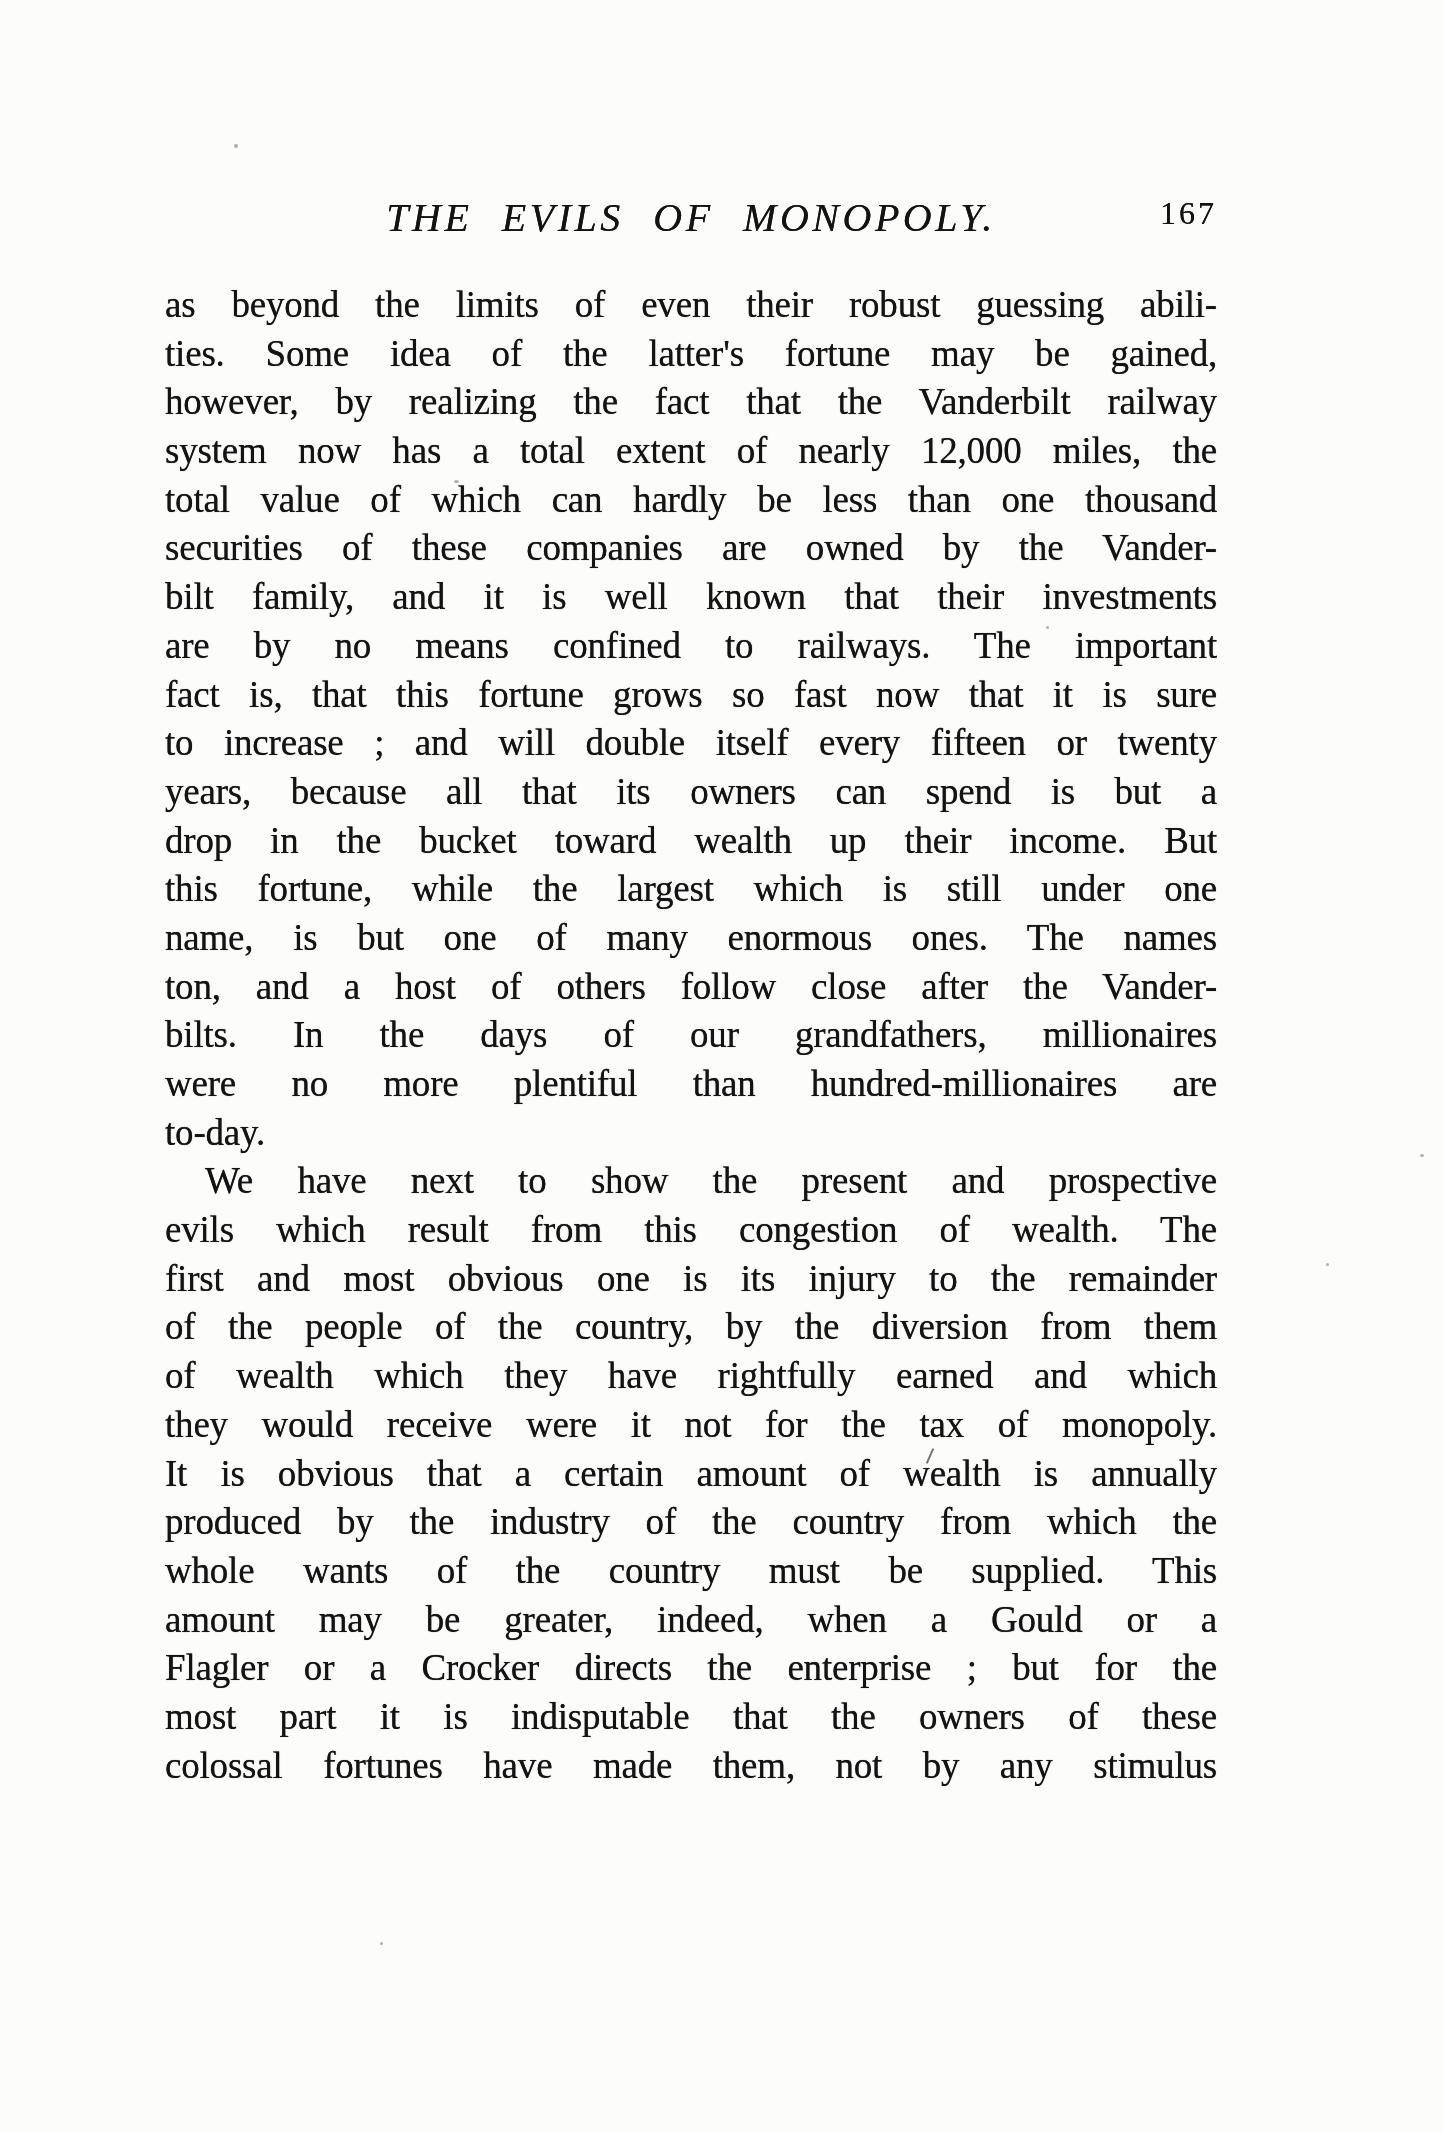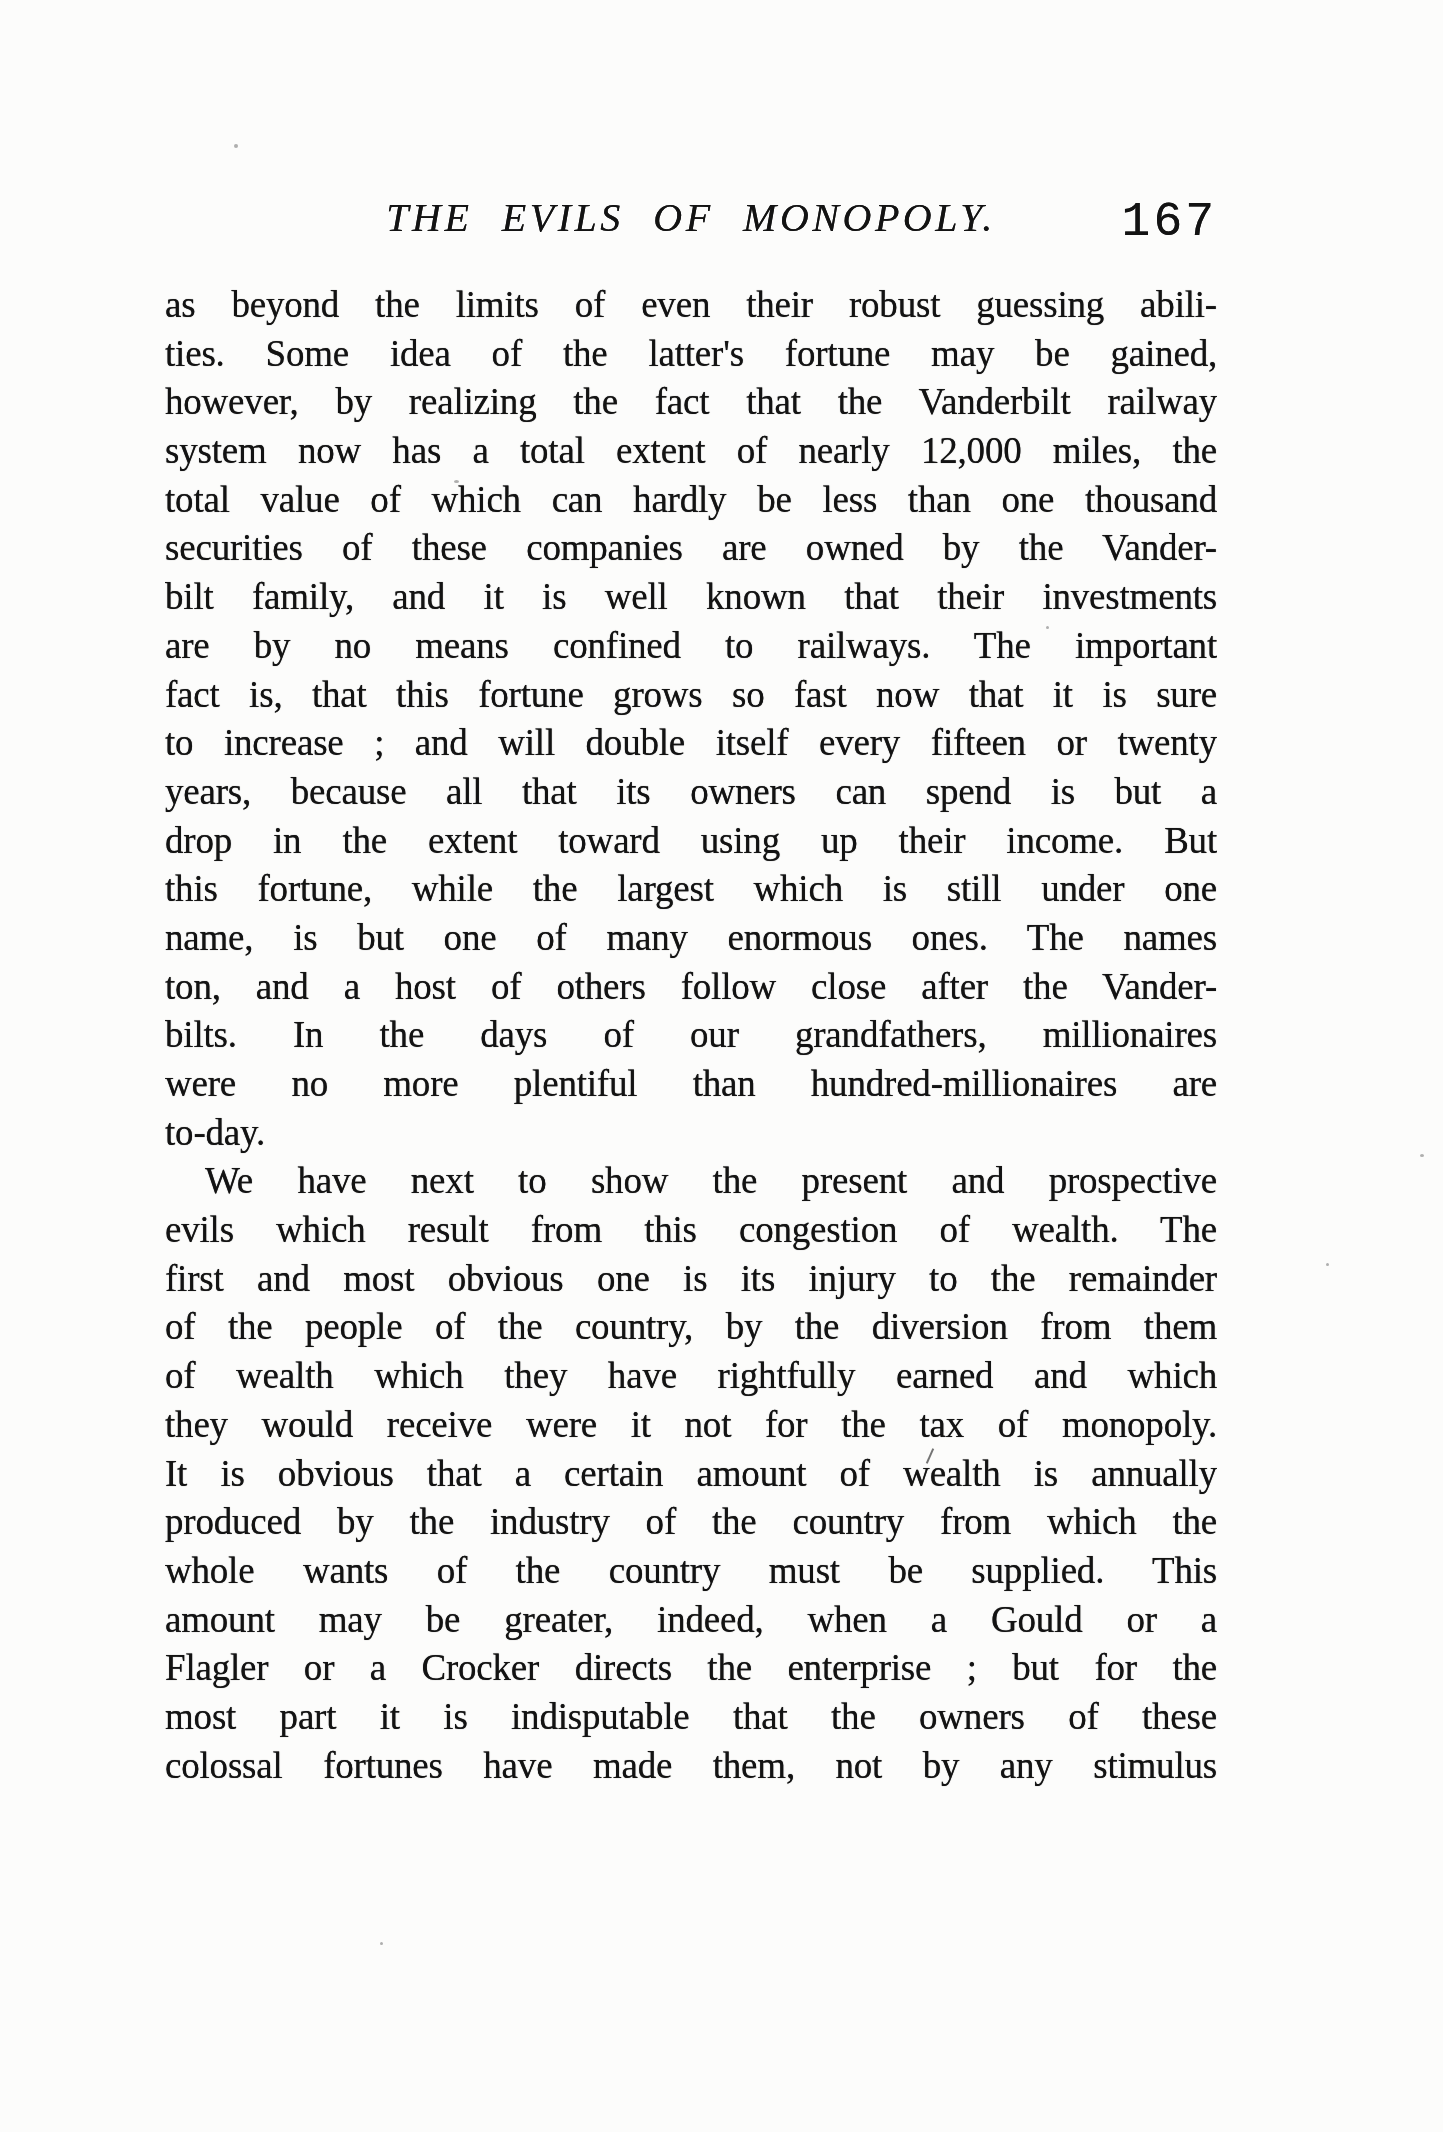--- a/index.html
+++ b/index.html
@@ -27,25 +27,24 @@
     font-size: 40px;
     letter-spacing: 3.5px;
     word-spacing: 16px;
     white-space: nowrap;
     text-shadow: 0 0 0.6px rgba(10,10,10,0.9);
   }
   .page-number {
     position: absolute;
     right: 0;
     top: 1px;
-    font-size: 48px;
+    font-size: 32px;
     letter-spacing: 3px;
     font-variant-numeric: oldstyle-nums;
     text-shadow: 0 0 0.6px rgba(10,10,10,0.9);
-    font-family: Liberation Mono, monospace;
   }
   .body-text {
     position: absolute;
     left: 165px;
     top: 281px;
     width: 1052px;
     font-size: 37px;
     line-height: 48.7px;
     text-shadow: 0 0 0.7px rgba(10,10,10,0.85);
   }
@@ -86,21 +85,21 @@
       <div class="line">ties.  Some idea of the latter's fortune may be gained,</div>
       <div class="line">however, by realizing the fact that the Vanderbilt railway</div>
       <div class="line">system now has a total extent of nearly 12,000 miles, the</div>
       <div class="line">total value of which can hardly be less than one thousand</div>
       <div class="line">securities of these companies are owned by the Vander-</div>
       <div class="line">bilt family, and it is well known that their investments</div>
       <div class="line">are by no means confined to railways.  The important</div>
       <div class="line">fact is, that this fortune grows so fast now that it is sure</div>
       <div class="line">to increase ; and will double itself every fifteen or twenty</div>
       <div class="line">years, because all that its owners can spend is but a</div>
-      <div class="line">drop in the extent toward using up their income.  But</div>
+      <div class="line">drop in the bucket toward wealth up their income.  But</div>
       <div class="line">this fortune, while the largest which is still under one</div>
       <div class="line">name, is but one of many enormous ones.  The names</div>
       <div class="line">ton, and a host of others follow close after the Vander-</div>
       <div class="line">bilts.  In the days of our grandfathers, millionaires</div>
       <div class="line">were no more plentiful than hundred-millionaires are</div>
       <div class="line">to-day.</div>
       <div class="line indent">We have next to show the present and prospective</div>
       <div class="line">evils which result from this congestion of wealth.  The</div>
       <div class="line">first and most obvious one is its injury to the remainder</div>
       <div class="line">of the people of the country, by the diversion from them</div>

